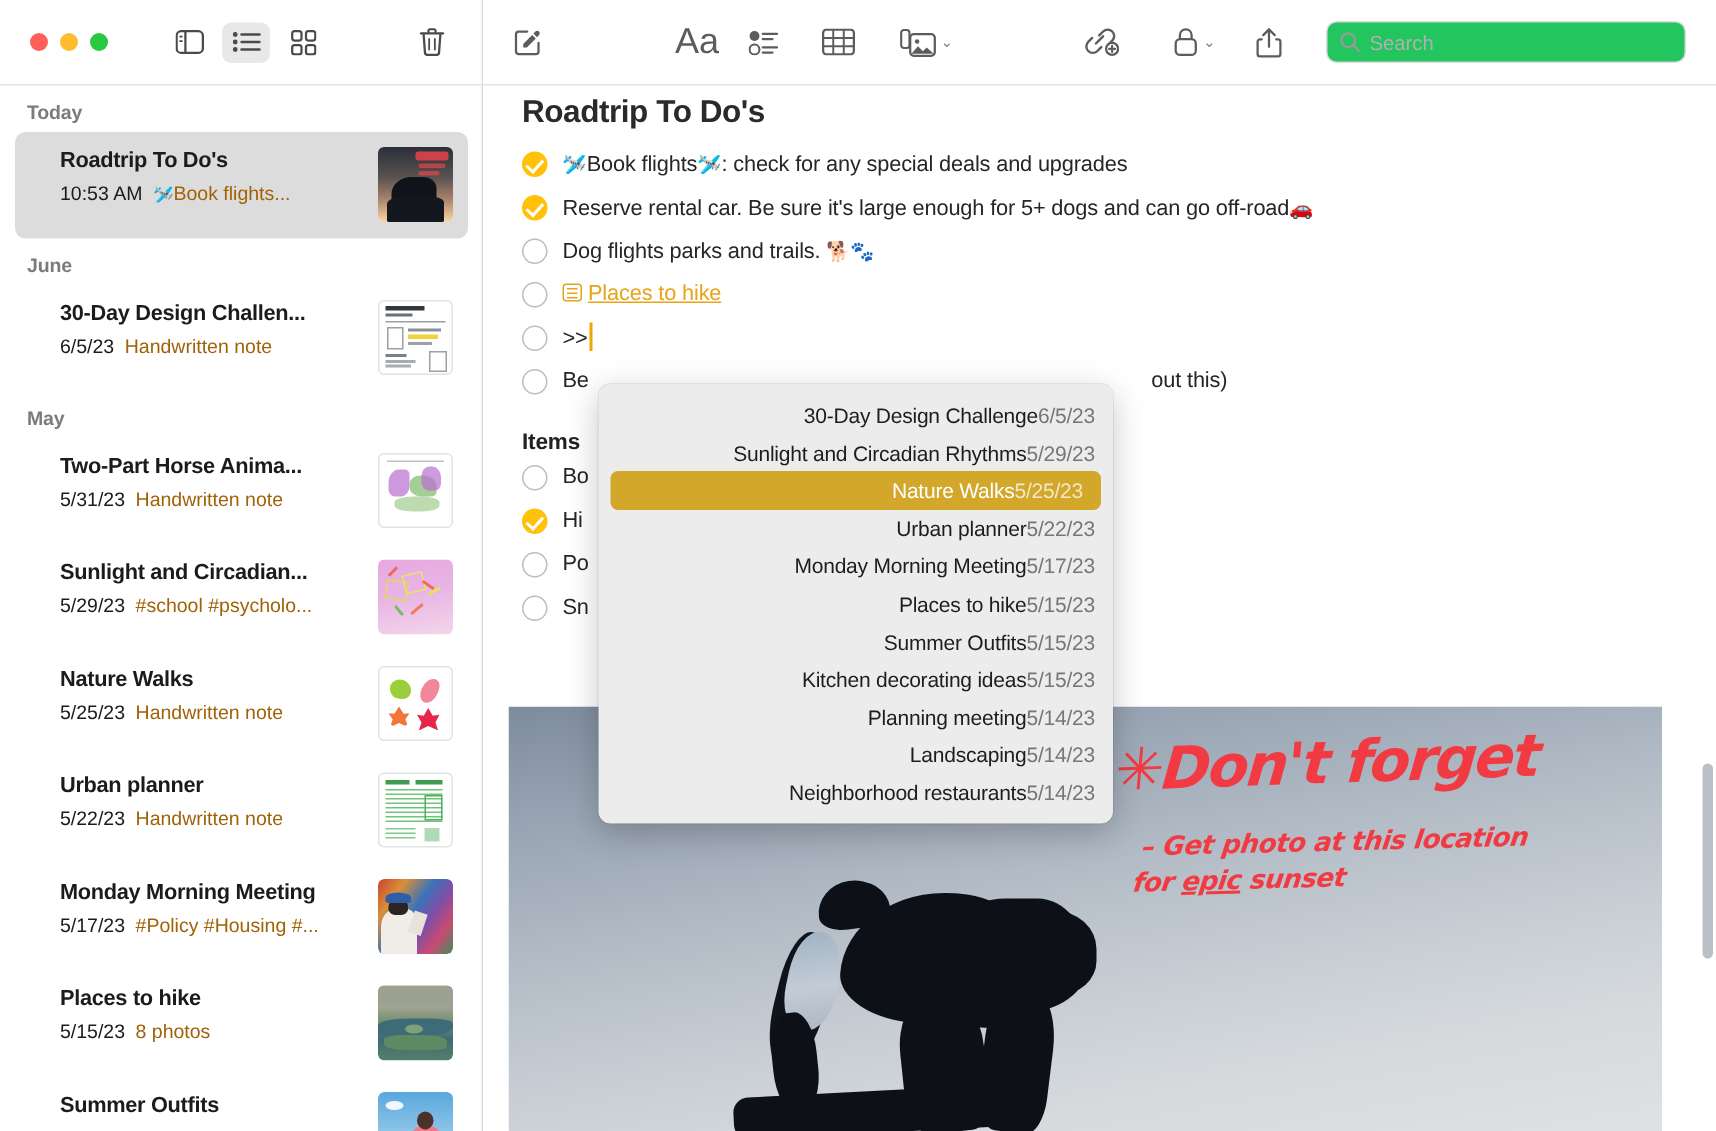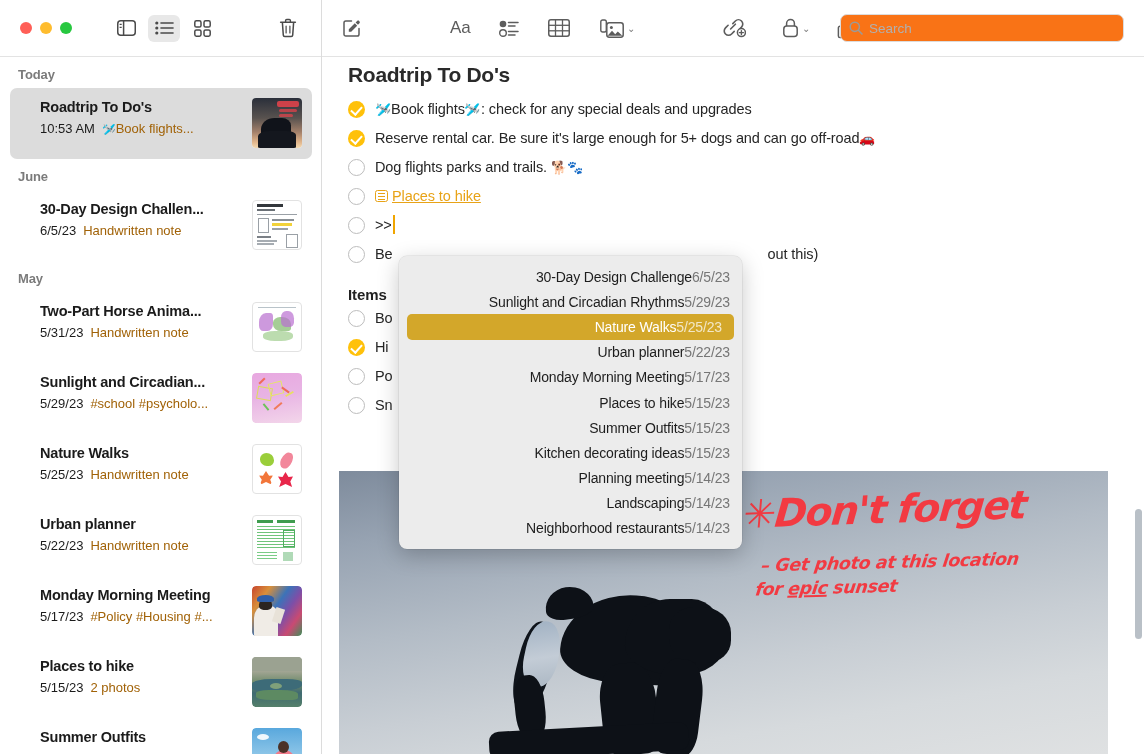--- a/index.html
+++ b/index.html
@@ -136,24 +136,24 @@
 
   .tb-btn {
     display: flex; align-items: center; justify-content: center;
     color: #5c5c5c;
     height: 28px;
   }
   .chev { font-size: 10px; color: #7d7d7d; margin-left: 3px; }
 
   #search-box {
     position: absolute; right: 20px;
-    width: 284px; height: 28px;
+    width: 240px; height: 28px;
     border: 1px solid #dcdcdc;
     border-radius: 7px;
-    background: #f97316;
+    background: #22c55e;
     display: flex; align-items: center;
     padding: 0 8px;
     gap: 6px;
   }
   #search-box input {
     border: none; outline: none;
     font-size: 13.5px;
     font-family: "Liberation Sans", sans-serif;
     color: #2b2b2b;
     width: 100%;
@@ -546,21 +546,21 @@
           <div style="position:absolute;left:7px;top:13px;width:13px;height:11px;background:#2b2420;border-radius:50% 50% 35% 35%;"></div>
           <div style="position:absolute;left:5px;top:9px;width:17px;height:7px;background:#2f5ea8;border-radius:50% 50% 20% 20%;"></div>
           <div style="position:absolute;left:22px;top:22px;width:9px;height:15px;background:#e8e2d8;transform:rotate(18deg);"></div>
         </div>
       </div>
 
       <div class="note-row">
         <div class="note-text">
           <div class="note-title">Places to hike</div>
           <div class="note-meta">
-            <span>5/15/23</span><span class="snippet">2 photos</span>
+            <span>5/15/23</span><span class="snippet">8 photos</span>
           </div>
         </div>
         <div class="thumb nob">
           <div style="position:absolute;inset:0;background:linear-gradient(180deg,#8e9a86 0%,#a8a898 26%,#6d8a6a 52%,#3f6a72 72%,#55806a 100%);border-radius:4px;"></div>
           <div style="position:absolute;left:0;top:22px;width:50px;height:12px;background:#3d6b78;border-radius:40% 30% 50% 20%;"></div>
           <div style="position:absolute;left:4px;top:33px;width:42px;height:10px;background:#5d8a62;border-radius:30% 40% 20% 35%;"></div>
           <div style="position:absolute;left:18px;top:26px;width:12px;height:6px;background:#7fa07a;border-radius:50%;"></div>
           <div style="position:absolute;left:0;top:0;width:50px;height:14px;background:#9ba291;"></div>
         </div>
       </div>
@@ -587,21 +587,21 @@
 
     <div id="detail-toolbar">
       <div class="tb-btn" style="position:absolute;left:20px;">
         <svg width="20" height="20" viewBox="0 0 20 20" fill="none">
           <path d="M17.2 2.9c-.6-.6-1.5-.6-2.1 0L13.6 4.4 16 6.8l1.4-1.5c.6-.6.6-1.5-.2-2.4z" fill="#5c5c5c"></path>
           <path d="M12.8 5.3l2.4 2.4-6 6H6.8v-2.4l6-6z" fill="#5c5c5c"></path>
           <path d="M17 10.5v5.8c0 1-.8 1.8-1.8 1.8H3.8C2.8 18.1 2 17.3 2 16.3V4.8c0-1 .8-1.8 1.8-1.8h5.7" stroke="#5c5c5c" stroke-width="1.5" stroke-linecap="round"></path>
         </svg>
       </div>
 
-      <div class="tb-btn" style="position:absolute;left:128px;font-size:17px;color:#5c5c5c;font-weight:400;">Aa</div>
+      <div class="tb-btn" style="position:absolute;left:128px;font-size:24px;color:#5c5c5c;font-weight:400;">Aa</div>
 
       <div class="tb-btn" style="position:absolute;left:177px;">
         <svg width="20" height="17" viewBox="0 0 20 17" fill="none">
           <circle cx="4" cy="4" r="3.3" fill="#5c5c5c"></circle>
           <circle cx="4" cy="13" r="3.3" stroke="#5c5c5c" stroke-width="1.4" fill="none"></circle>
           <line x1="9.5" y1="2.5" x2="19" y2="2.5" stroke="#5c5c5c" stroke-width="1.5" stroke-linecap="round"></line>
           <line x1="9.5" y1="6" x2="16" y2="6" stroke="#5c5c5c" stroke-width="1.5" stroke-linecap="round"></line>
           <line x1="9.5" y1="11.5" x2="19" y2="11.5" stroke="#5c5c5c" stroke-width="1.5" stroke-linecap="round"></line>
           <line x1="9.5" y1="15" x2="16" y2="15" stroke="#5c5c5c" stroke-width="1.5" stroke-linecap="round"></line>
         </svg>

